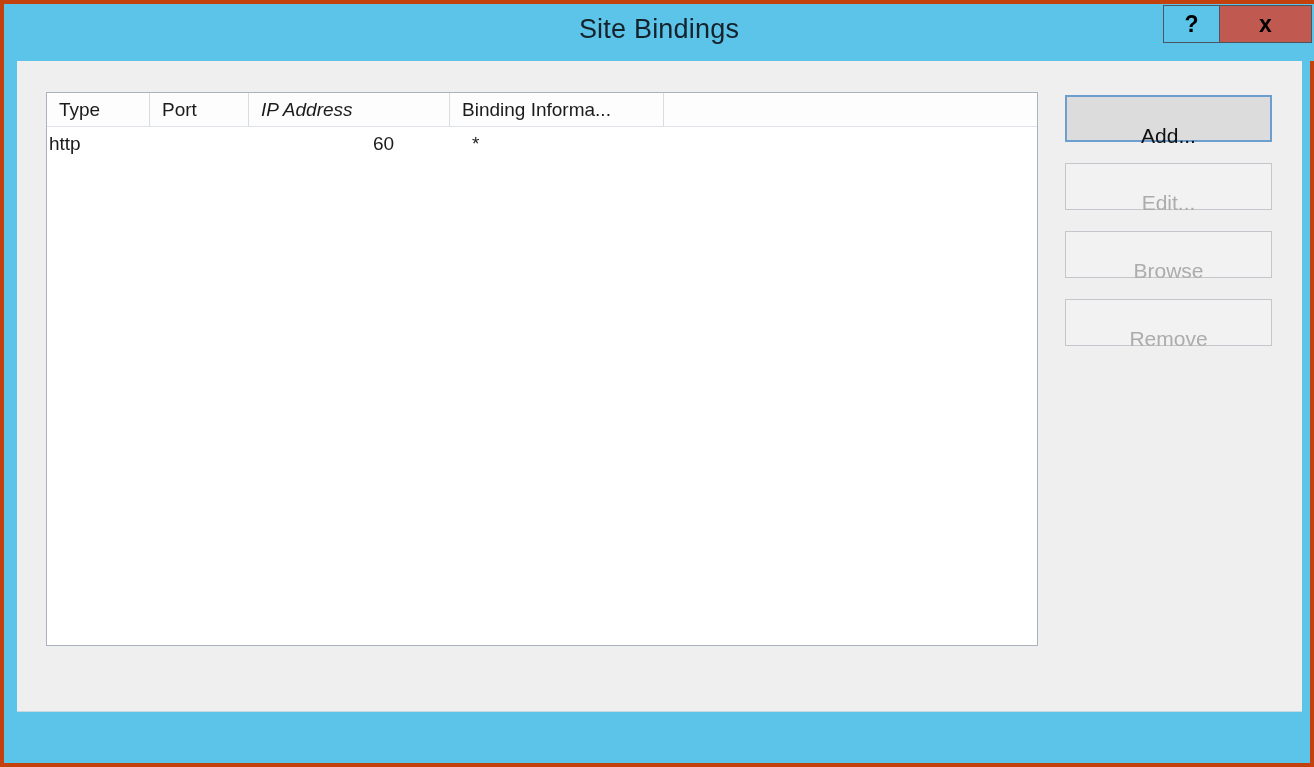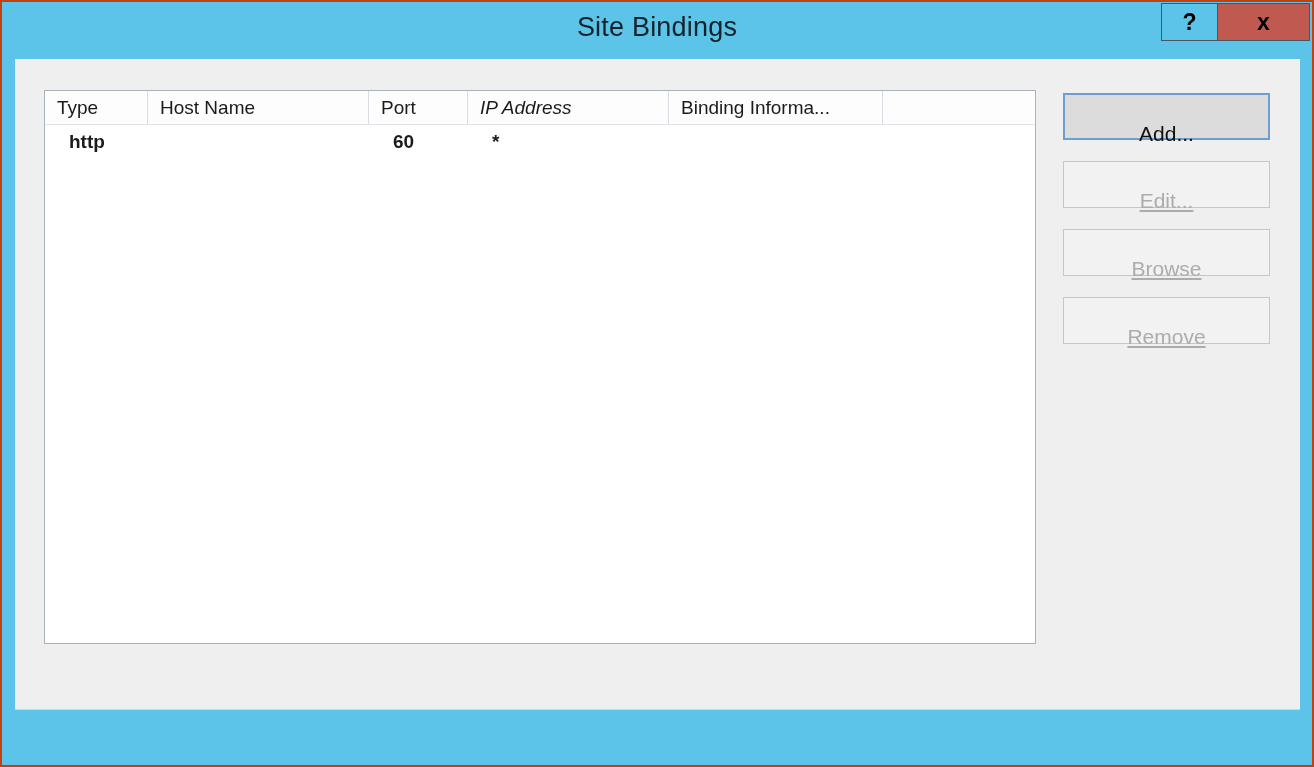--- a/index.html
+++ b/index.html
@@ -16,21 +16,21 @@
 
   
   #dialog-window {
     position: absolute;
     left: 0;
     top: 0;
     width: 1314px;
     height: 767px;
     box-sizing: border-box;
     background: #5BC4E8;
-    border: 2px solid #c2410c;
+    border: 4px solid #c2410c;
   }
 
   
   #title-bar {
     position: absolute;
     left: 0;
     top: 0;
     width: 1310px;
     height: 57px;
     background: #5BC4E8;
@@ -130,30 +130,29 @@
   #list-rows {
     position: relative;
   }
   .list-row {
     display: flex;
     align-items: center;
     height: 34px;
   }
   .cell {
     box-sizing: border-box;
-    padding-left: 24px;
+    padding-left: 2px;
     font-size: 19px;
     color: #1b1b1b;
     white-space: nowrap;
     overflow: hidden;
     display: flex;
     align-items: center;
     cursor: default;
     user-select: none;
-    font-weight: bold;
   }
 
   
   #side-buttons {
     position: absolute;
     left: 1048px;
     top: 34px;
     width: 207px;
   }
   .dialog-button {
@@ -172,21 +171,20 @@
   }
   .btn-default {
     background: #dcdcdc;
     border: 2px solid #6c9fd0;
     color: #101010;
   }
   .btn-disabled {
     background: #f2f2f2;
     border: 1px solid #c3c7cb;
     color: #acacac;
-    text-decoration: underline;
   }
   .btn-normal {
     background: #dcdcdc;
     border: 1px solid #8e9398;
     color: #101010;
   }
   #close-dialog-button {
     position: absolute;
     left: 1048px;
     top: 618px;
@@ -204,21 +202,20 @@
       <div class="titlebar-btn" id="help-button">?</div>
       <div class="titlebar-btn" id="close-button">x</div>
     </div>
   </div>
 
   <div id="dialog-body">
 
     <div id="bindings-list">
       <div id="list-header-row">
           <div class="col-header" style="width: 103px;">Type</div>
-          <div class="col-header" style="width: 221px;">Host Name</div>
           <div class="col-header" style="width: 99px;">Port</div>
           <div class="col-header" style="width: 201px; font-style: italic;">IP Address</div>
           <div class="col-header" style="width: 214px;">Binding Informa...</div>
           <div class="col-header last-col"></div>
         </div>
       <div id="list-rows">
           <div class="list-row">
             <div class="cell" style="width: 103px;">http</div>
             <div class="cell" style="width: 221px;"></div>
             <div class="cell" style="width: 99px;">60</div>

